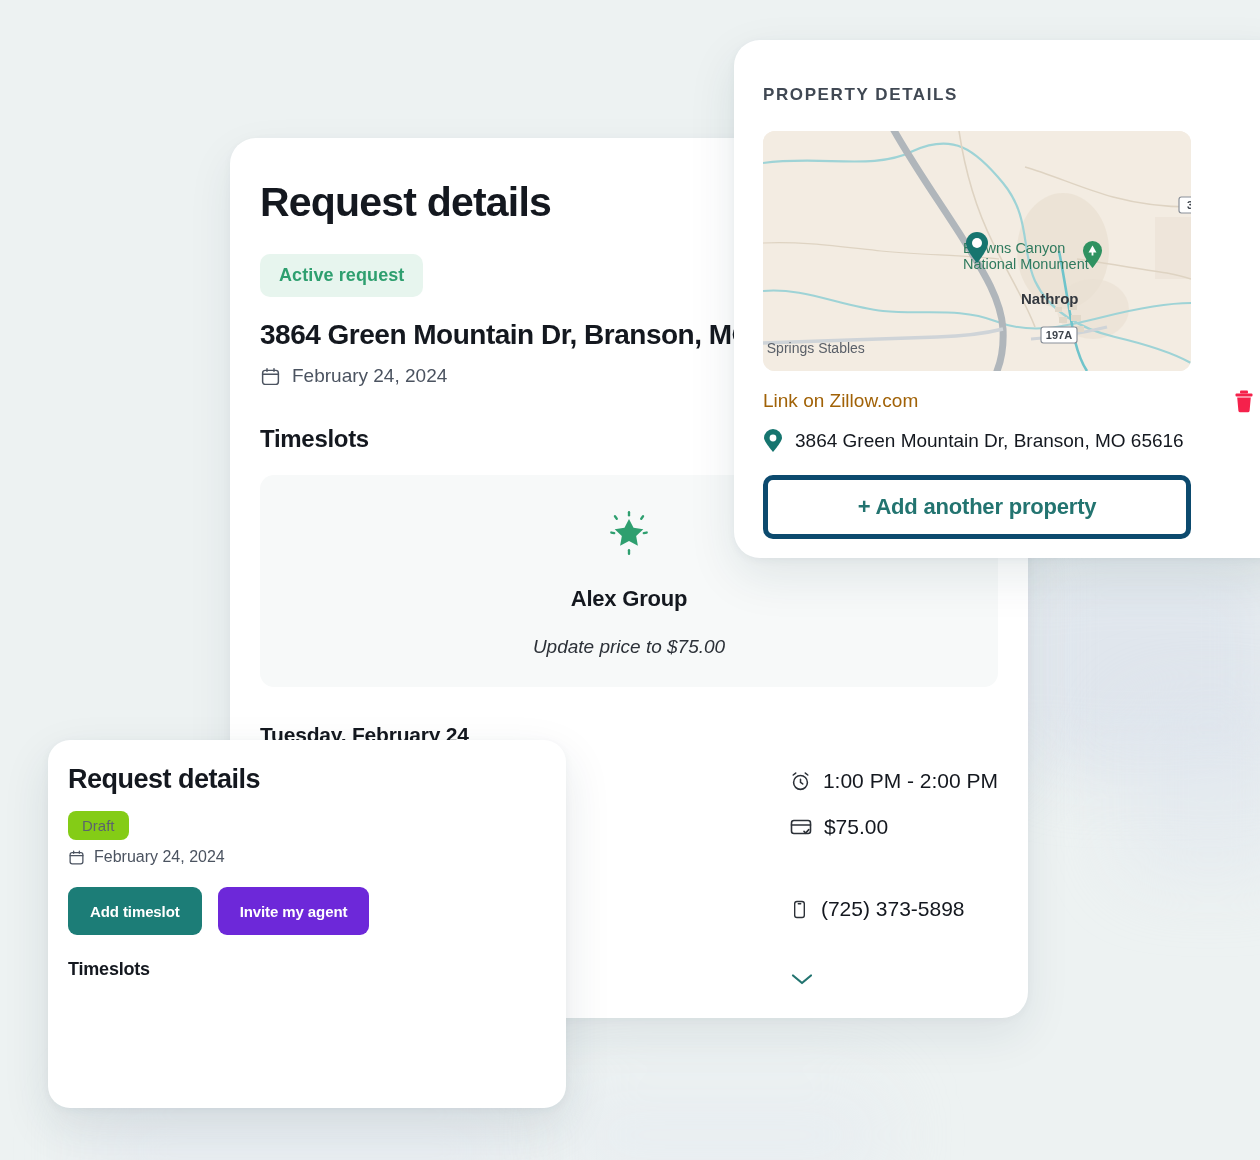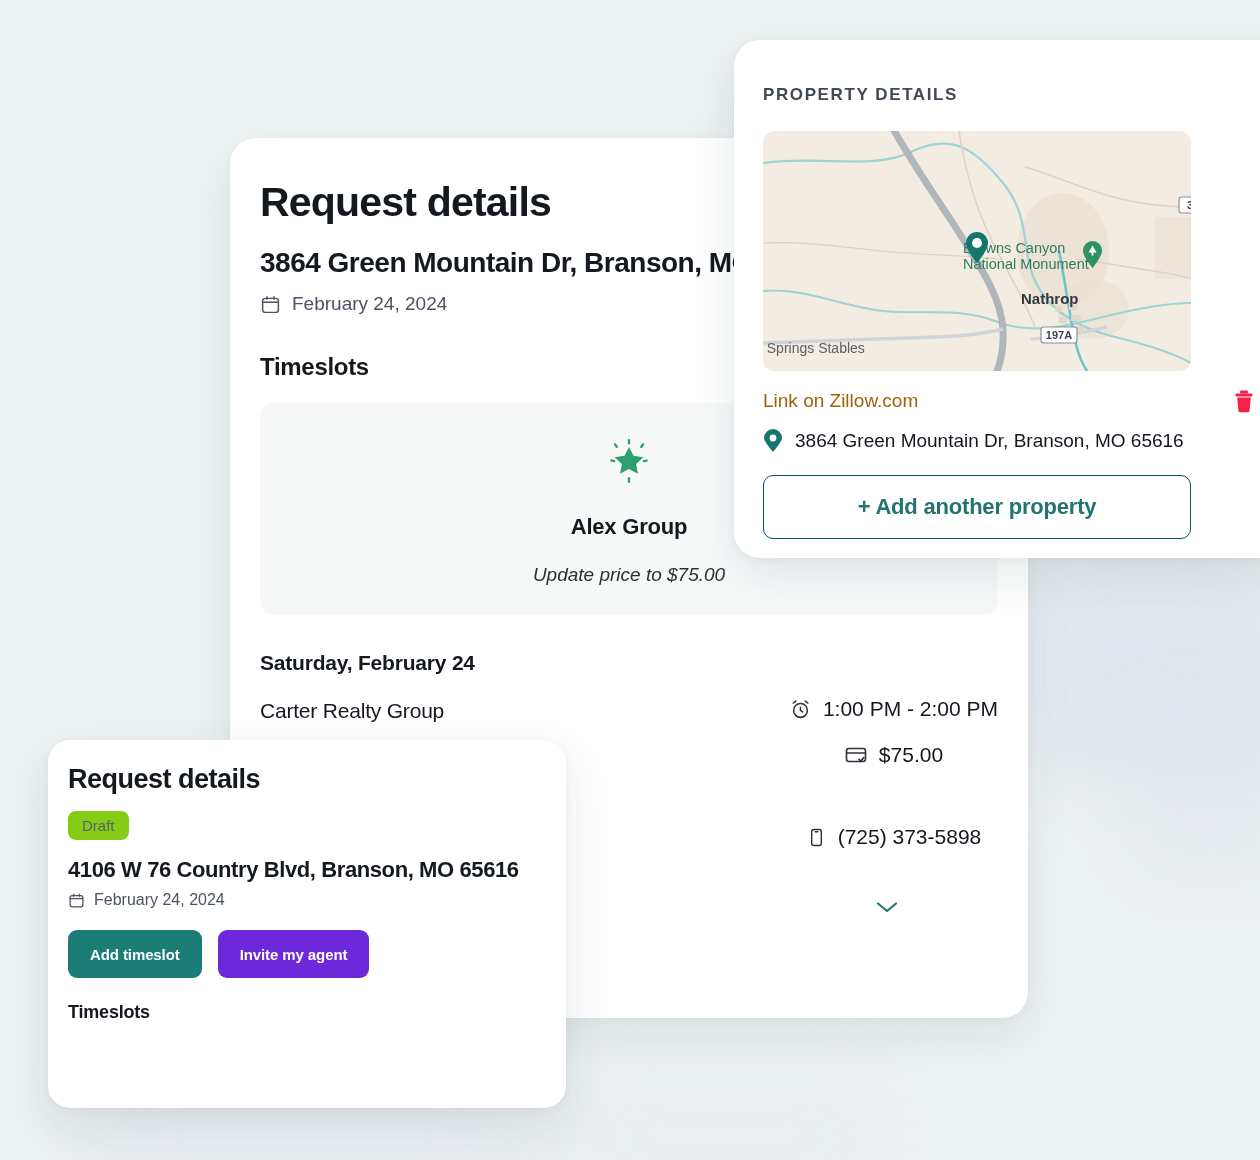--- a/index.html
+++ b/index.html
@@ -124,21 +124,21 @@
   .slot-left { padding-top: 2px; }
   .slot-agency {
     font-size: 21px;
     color: #14181f;
     letter-spacing: -.2px;
   }
   .slot-right {
     text-align: right;
     display: flex;
     flex-direction: column;
-    align-items: center;
+    align-items: flex-start;
     gap: 22px;
   }
   .meta-row {
     display: flex;
     align-items: center;
     gap: 11px;
     font-size: 21px;
     color: #14181f;
     white-space: nowrap;
   }
@@ -199,21 +199,21 @@
     gap: 12px;
     font-size: 19px;
     color: #14181f;
   }
   .prop-address svg { flex: none; display: block; }
 
   .add-prop-btn {
     margin-top: 22px;
     width: 428px;
     height: 64px;
-    border: 1px solid #0c4a6e;
+    border: 5px solid #0c4a6e;
     border-radius: 10px;
     background: #ffffff;
     color: #237470;
     font-family: "Liberation Sans", sans-serif;
     font-size: 22px;
     font-weight: 600;
     letter-spacing: -.2px;
     cursor: pointer;
   }
 
@@ -305,20 +305,21 @@
 <div class="bg-blob blob-a"></div>
 <div class="bg-blob blob-b"></div>
 <div class="bg-blob blob-c"></div>
 <div class="bg-blob blob-d"></div>
 <div class="bg-blob blob-e"></div>
 
 <div class="main-card">
   <div class="main-inner">
     <div class="page-title">Request details</div>
 
+    <div class="badge-active">Active request</div>
 
     <div class="address-line">3864 Green Mountain Dr, Branson, MO 65616</div>
 
     <div class="date-row">
       <span>
         <svg width="21" height="21" viewBox="0 0 24 24" fill="none" stroke="#4b5360" stroke-width="1.7" stroke-linecap="round">
           <rect x="3" y="5" width="18" height="16" rx="3"></rect>
             <path d="M3 9.5h18"></path>
             <path d="M8 3v3M16 3v3"></path>
         </svg>
@@ -339,21 +340,21 @@
             <path d="M51.5 31.5l-3.2.6"></path>
               <path d="M12.5 31.5l3.2.6"></path>
               <path d="M32 51v4"></path>
           </g>
         </svg>
       </span>
       <div class="promo-name">Alex Group</div>
       <div class="promo-sub">Update price to $75.00</div>
     </div>
 
-    <div class="day-heading">Saturday, February 24</div>
+    <div class="day-heading">Tuesday, February 24</div>
 
     <div class="slot-row">
       <div class="slot-left">
         <div class="slot-agency">Carter Realty Group</div>
       </div>
       <div class="slot-right">
         <div class="meta-row">
           <span>
             <svg width="23" height="23" viewBox="0 0 24 24" fill="none" stroke="#2c3138" stroke-width="1.6" stroke-linecap="round">
               <circle cx="12" cy="13" r="7.2"></circle>
@@ -477,21 +478,20 @@
     </span>
     <span>3864 Green Mountain Dr, Branson, MO 65616</span>
   </div>
 
   <button class="add-prop-btn">+ Add another property</button>
 </div>
 
 <div class="draft-card">
   <div class="draft-title">Request details</div>
   <div class="badge-draft">Draft</div>
-  <div class="draft-address">4106 W 76 Country Blvd, Branson, MO 65616</div>
 
   <div class="draft-date">
     <span>
       <svg width="17" height="17" viewBox="0 0 24 24" fill="none" stroke="#4b5360" stroke-width="1.8" stroke-linecap="round">
         <rect x="3" y="5" width="18" height="16" rx="3"></rect>
           <path d="M3 9.5h18"></path>
           <path d="M8 3v3M16 3v3"></path>
       </svg>
     </span>
     <span>February 24, 2024</span>

